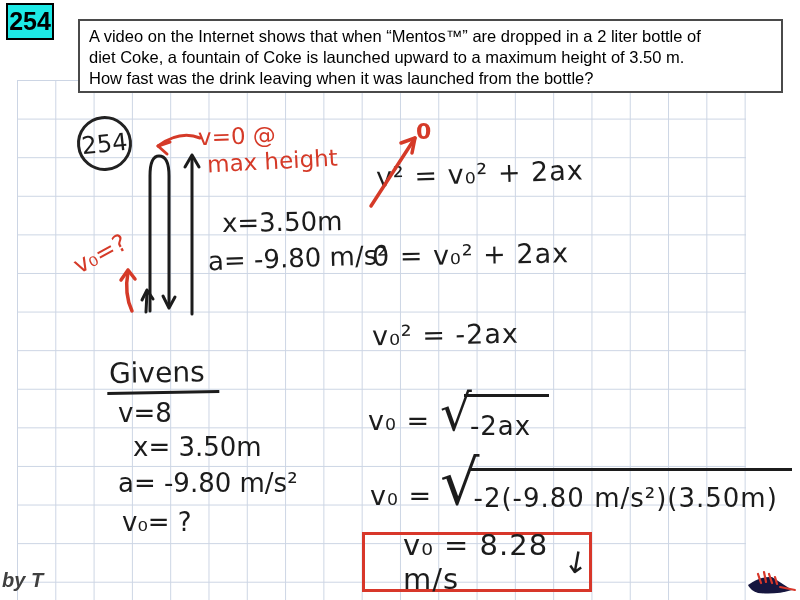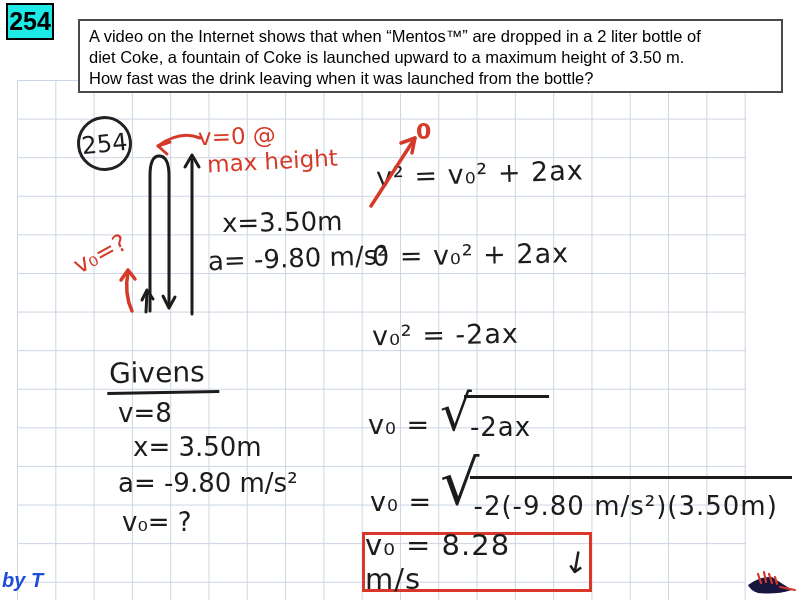--- a/index.html
+++ b/index.html
@@ -55,41 +55,41 @@
   #given-1 { top:432px; left:122px;margin-left:11px; }
   #given-2 { top:468px; }
   #given-3 { top:507px; left:122px; }
 
   .eq { font-size:27px; letter-spacing:1px; }
   #eq1 { left:376px; top:158px; transform:rotate(-2deg); }
   #red-zero { left:416px; top:119px; font-size:22px; font-weight:bold; }
   #eq2 { left:372px; top:239px; transform:rotate(-1deg); }
   #eq3 { left:372px; top:319px; transform:rotate(-1deg); }
 
-  .sqrt-row { display:flex; align-items:flex-end; }
+  .sqrt-row { display:flex; align-items:center; }
   .sqrt-lhs { font-size:27px; letter-spacing:1px; }
   .sqrt-sign { font-family:"DejaVu Sans", sans-serif; line-height:1; font-weight:400; }
   .radicand { border-top:3px solid #1c1c1c; font-size:26px; letter-spacing:1px; }
   #eq4 { left:368px; top:390px; }
   #eq4 .sqrt-lhs { padding-top:10px; }
   #eq4 .sqrt-sign { font-size:50px; margin:0 -8px 0 10px; transform:translateY(-2px); }
   #eq4 .radicand { padding:14px 18px 0 6px; transform:translateY(2px); }
   #eq5 { left:370px; top:455px; }
   #eq5 .sqrt-lhs { padding-top:18px; }
   #eq5 .sqrt-sign { font-size:62px; margin:0 -10px 0 8px; transform:translateY(-3px); }
   #eq5 .radicand { padding:12px 14px 0 4px; transform:translateY(4px); }
 
   #answer-box {
     position:absolute; left:362px; top:532px; width:230px; height:60px;
-    border:3.5px solid #d8372a; display:flex; align-items:center; justify-content:center; gap:10px;
+    border:3.5px solid #d8372a; display:flex; align-items:center; justify-content:center; gap:10px;padding-left:38px;
   }
   #answer-text  { font-size:29px; letter-spacing:1px; }
   #answer-arrow { font-size:30px; transform:rotate(10deg); }
 
-  #credit { left:2px; top:569px; font-size:20px; font-style:italic; font-weight:bold; color:#1d4ed8; }
+  #credit { left:2px; top:569px; font-size:20px; font-style:italic; font-weight:bold; color:#404040; }
 
   svg { position:absolute; overflow:visible; }
 </style>
 </head>
 <body>
 
 <div id="page">
 
   <div id="grid"></div>
 

